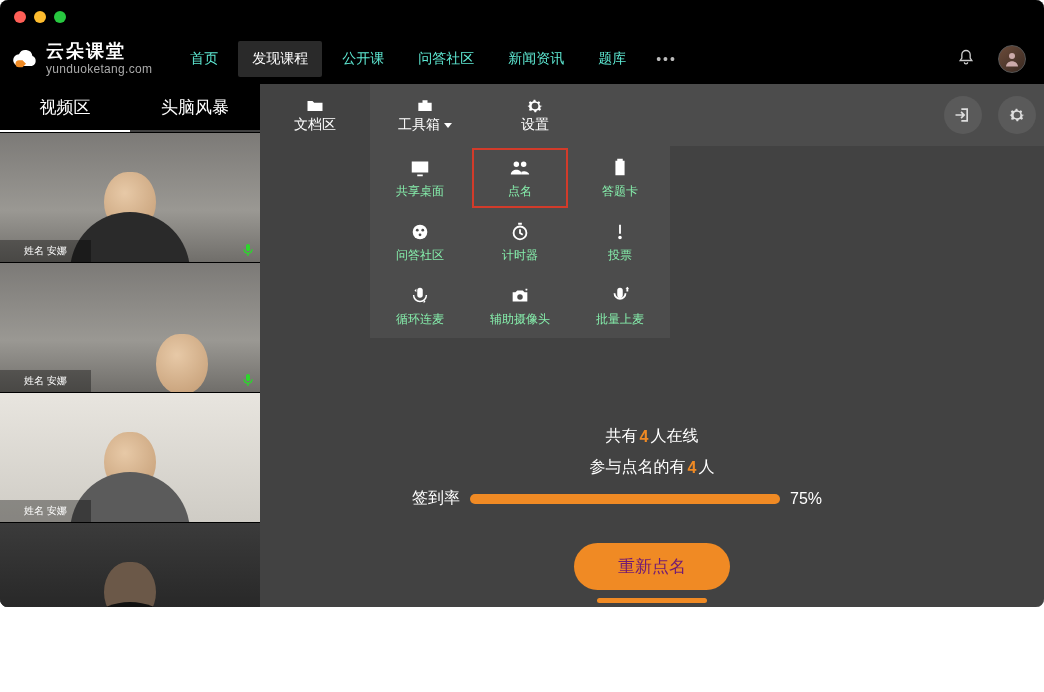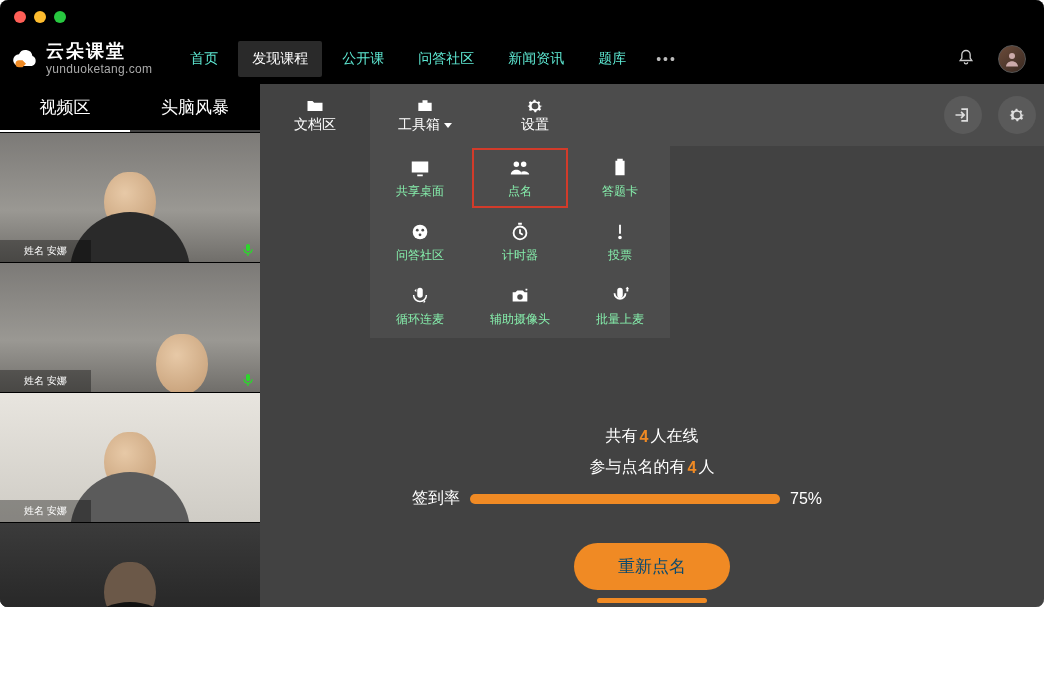--- a/index.html
+++ b/index.html
@@ -114,21 +114,21 @@
   margin: 280px auto 0 auto; width: 480px; color: #fff;
   display: flex; flex-direction: column; align-items: center; gap: 10px;
   font-size: 16px;
 }
 .line { display: flex; align-items: center; gap: 2px; }
 .orange { color: #f08a24; font-weight: 600; }
 .prog-row { display: flex; align-items: center; gap: 10px; width: 100%; justify-content: flex-start; }
 .bar { width: 310px; height: 10px; border-radius: 5px; background: #f08a24; }
 .btn {
   margin-top: 24px; padding: 12px 44px; border-radius: 26px;
-  background: #f08a24; color: #0c4a6e; font-size: 17px; cursor: pointer;
+  background: #f08a24; color: #701a75; font-size: 17px; cursor: pointer;
   border: none;
 }
 
 .scroll-thin {
   position: absolute; left: 50%; bottom: 4px; transform: translateX(-50%);
   width: 110px; height: 5px; border-radius: 3px; background: #f08a24;
 }
 </style>
 </head>
 <body>

